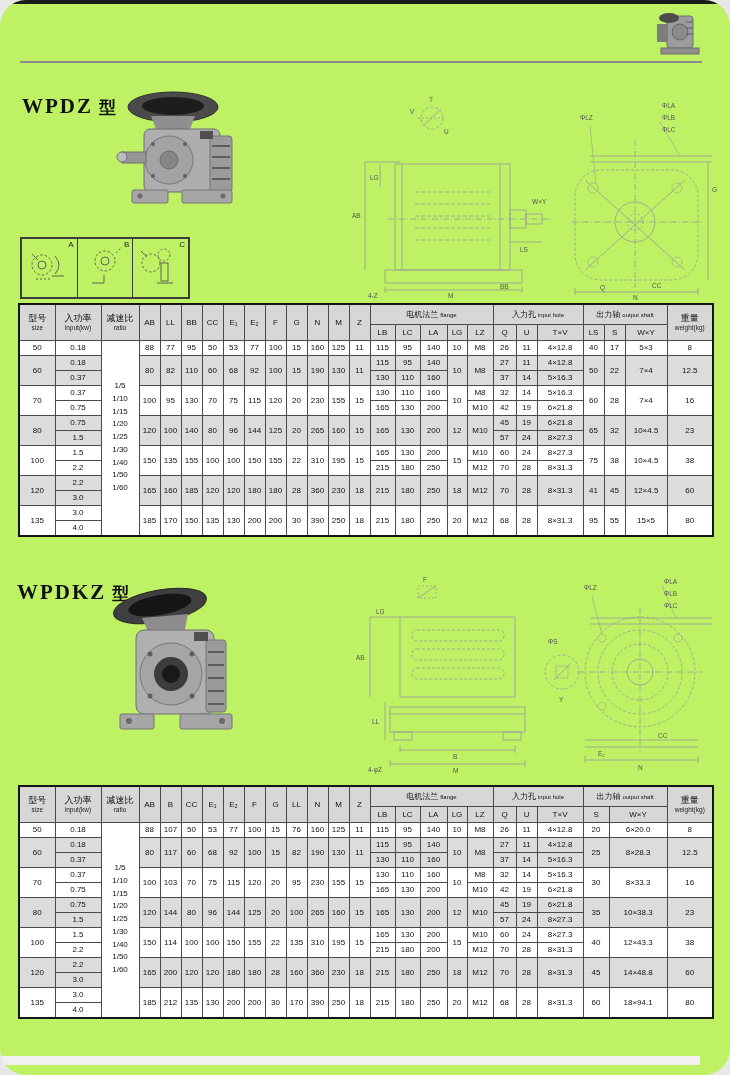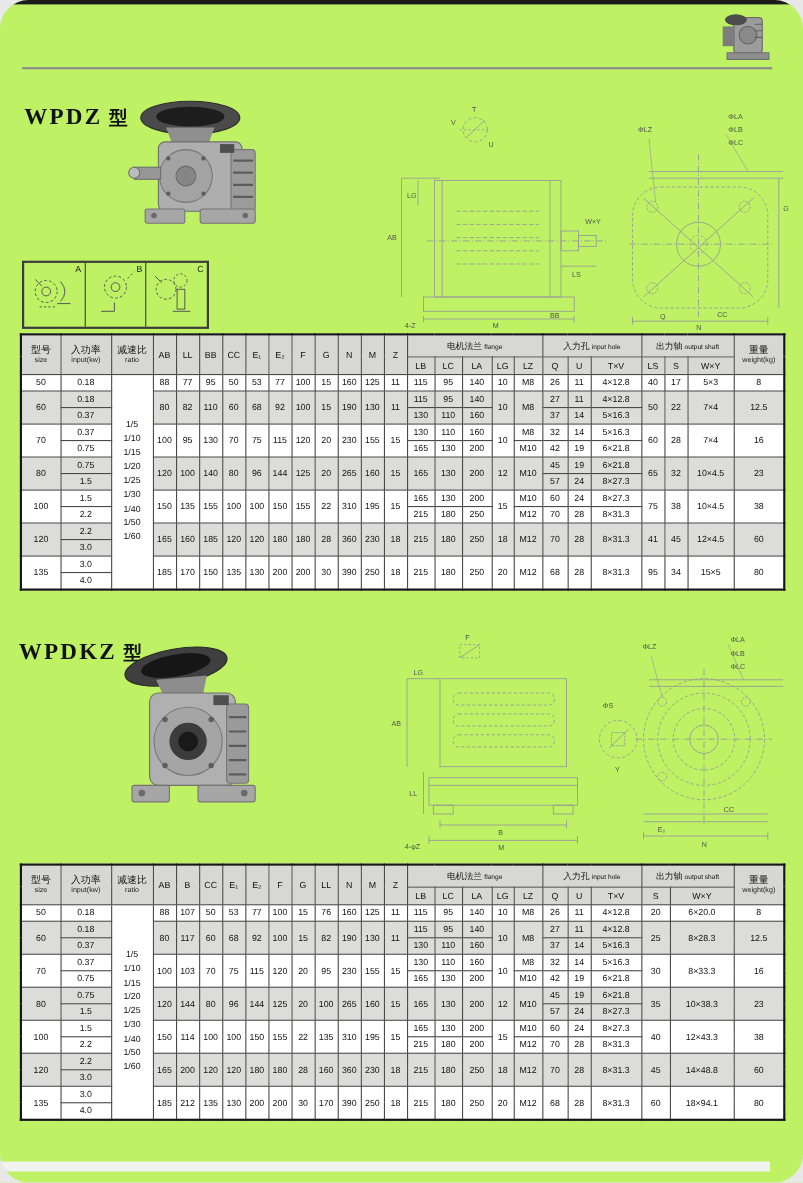--- a/index.html
+++ b/index.html
@@ -495,21 +495,21 @@
             <td rowspan="2" class="c">18</td>
             <td rowspan="2" class="c">215</td>
             <td rowspan="2" class="c">180</td>
             <td rowspan="2" class="c">250</td>
             <td rowspan="2" class="c">20</td>
             <td rowspan="2" class="c">M12</td>
             <td rowspan="2" class="c">68</td>
             <td rowspan="2" class="c">28</td>
             <td rowspan="2" class="c">8×31.3</td>
             <td rowspan="2" class="c">95</td>
-            <td rowspan="2" class="c">34</td>
+            <td rowspan="2" class="c">55</td>
             <td rowspan="2" class="c">15×5</td>
             <td rowspan="2" class="c">80</td>
           </tr>
           <tr>
             <td class="c">4.0</td>
           </tr>
         </tbody>
       </table>
     </div>
 

